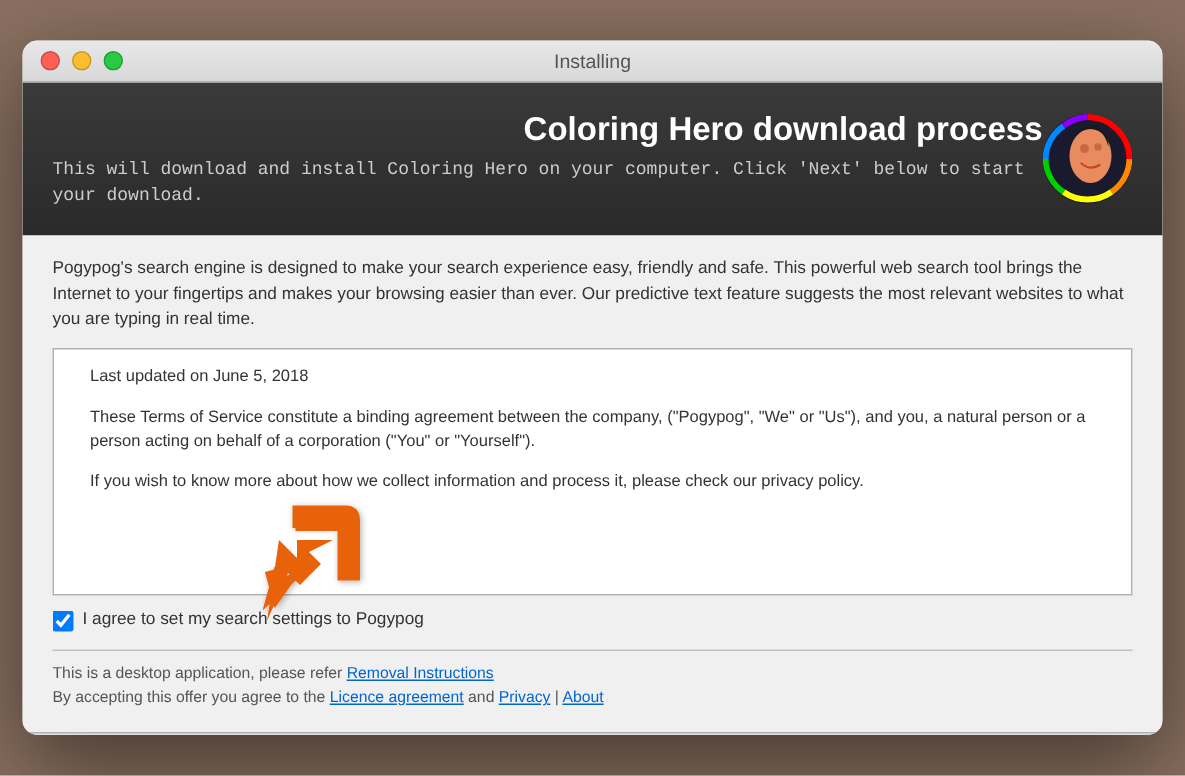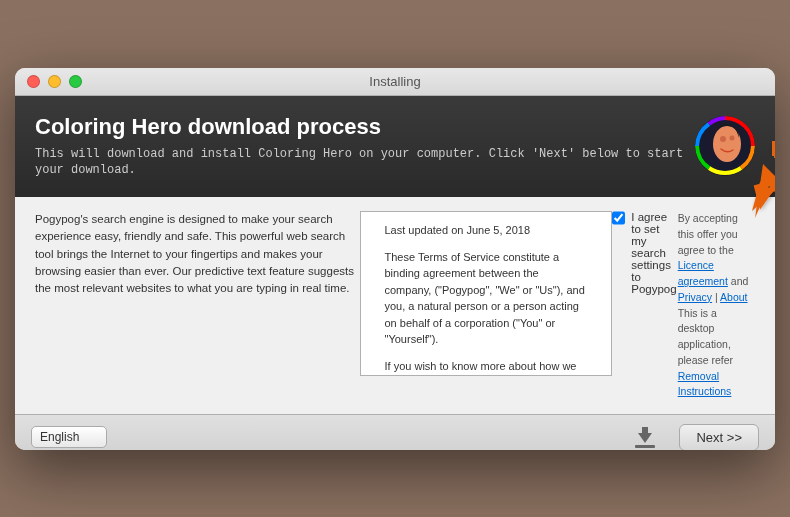--- a/index.html
+++ b/index.html
@@ -10,21 +10,21 @@
       font-family: -apple-system, 'Helvetica Neue', Arial, sans-serif;
       background: #8a7060;
       display: flex;
       align-items: center;
       justify-content: center;
     }
 
     
     .window {
       width: 760px;
-      height: 382px;
+      height: 463px;
       border-radius: 10px;
       box-shadow: 0 20px 60px rgba(0,0,0,0.5);
       overflow: hidden;
       display: flex;
       flex-direction: column;
       background: #f0f0f0;
     }
 
     
     .titlebar {
@@ -66,20 +66,21 @@
       display: flex;
       align-items: center;
       justify-content: space-between;
       flex-shrink: 0;
     }
     .header-text h1 {
       color: #ffffff;
       font-size: 22px;
       font-weight: 600;
       margin-bottom: 6px;
+      text-align: right;
     }
     .header-text p {
       color: #cccccc;
       font-size: 12px;
       line-height: 1.4;
       font-family: Liberation Mono, monospace;
     }
     .header-icon {
       width: 60px;
       height: 60px;
@@ -91,21 +92,21 @@
       width: 60px;
       height: 60px;
     }
 
     
     .content {
       background: #f0f0f0;
       padding: 14px 20px;
       flex: 1;
       display: flex;
-      flex-direction: row;
+      flex-direction: column;
     }
 
     .description-text {
       font-size: 11.5px;
       color: #333;
       line-height: 1.5;
       margin-bottom: 10px;
     }
 
     
@@ -308,24 +309,24 @@
           <polygon points="8,82 22,50 30,58 44,44 36,36 52,28 28,28 28,40 16,28" fill="#e8620a" transform="translate(-5,0)"></polygon>
         </svg>
       </div>
     </div>
 
     <hr class="separator">
 
 
     <div class="legal-text">
       <div>
+        <span>This is a desktop application, please refer </span><a href="#">Removal Instructions</a>
+      </div>
+      <div>
         <span>By accepting this offer you agree to the </span><a href="#">Licence agreement</a><span> and </span><a href="#">Privacy</a><span> | </span><a href="#">About</a>
-      </div>
-      <div>
-        <span>This is a desktop application, please refer </span><a href="#">Removal Instructions</a>
       </div>
     </div>
   </div>
 
   <div class="bottom-bar">
     <div class="lang-select-wrapper">
       <select class="lang-select">
         <option>English</option>
         <option>French</option>
         <option>German</option>

